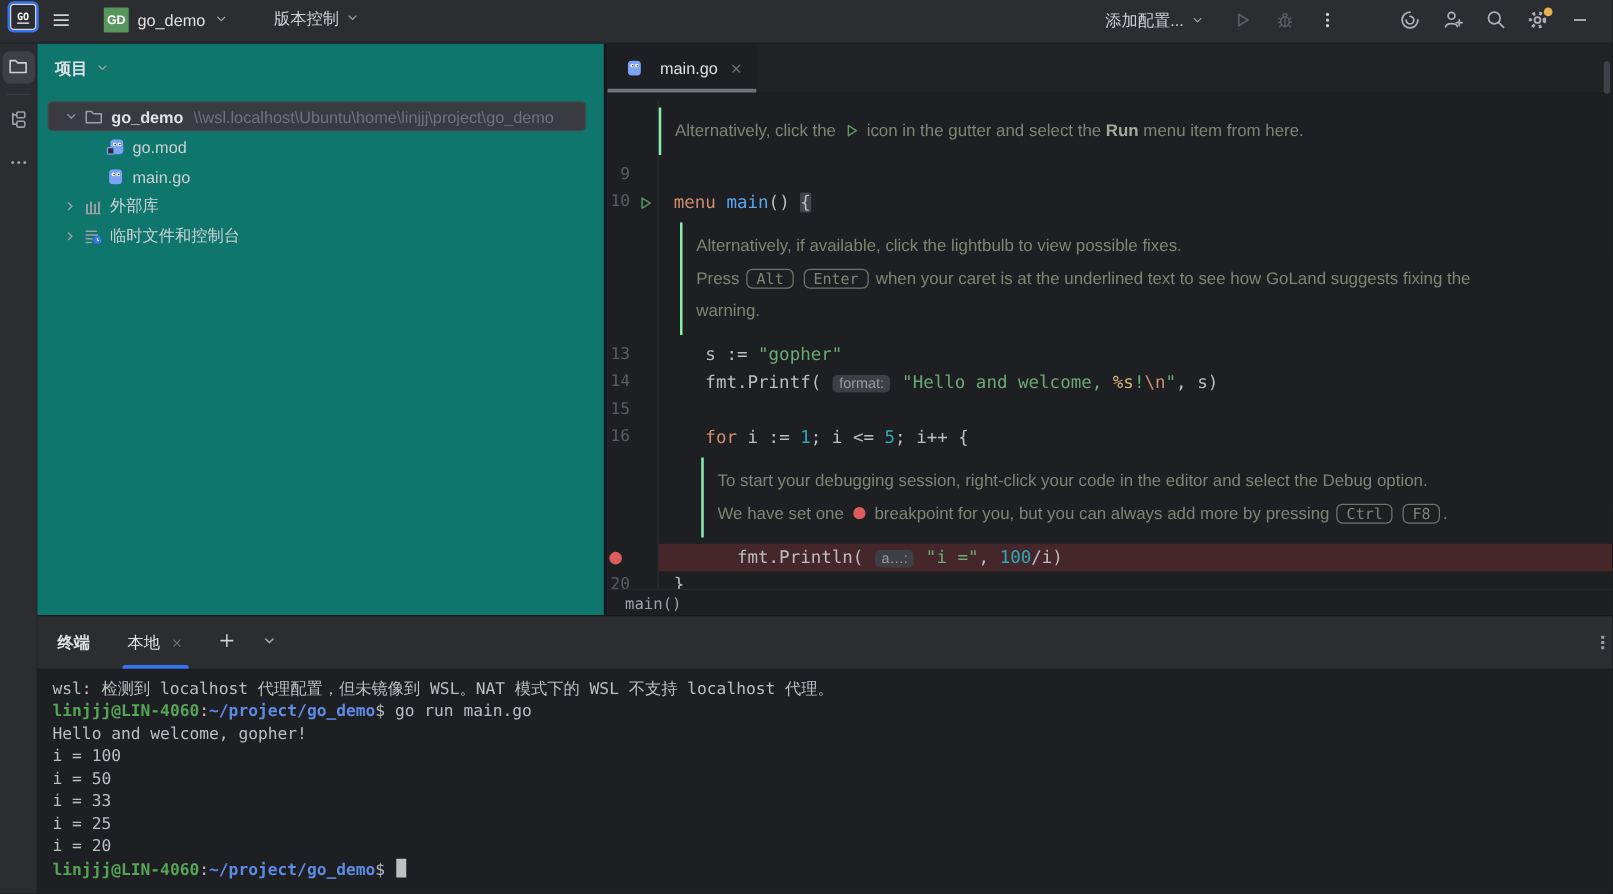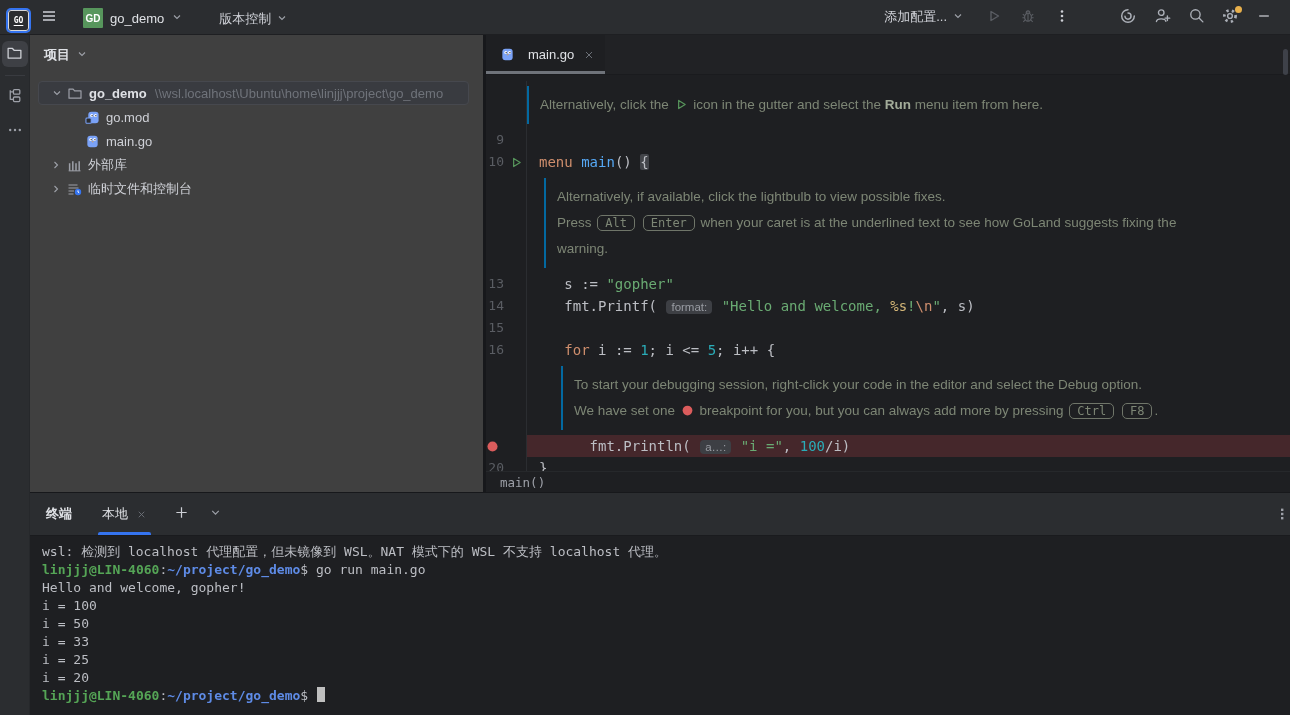--- a/index.html
+++ b/index.html
@@ -1,21 +1,21 @@
 <!DOCTYPE html>
 <html><head>
 <meta charset="utf-8">
 <style>
   * { margin:0; padding:0; box-sizing:border-box; }
   html,body { background:#1E1F22; }
   #app { width:1290px; height:715px; overflow:hidden; font-family:"Liberation Sans",sans-serif; color:#CED0D6; font-size:13px; background:#1E1F22; position:relative; }
 
   
   .titlebar { height:35px; background:#2B2D30; display:flex; align-items:center; border-bottom:1px solid #1E1F22; }
-  .tb-left { display:flex; align-items:flex-end; padding-left:8px; flex:1; }
+  .tb-left { display:flex; align-items:flex-start; padding-left:8px; flex:1; }
   .logo { width:21px; height:21px; border:1px solid #D5D7DB; border-radius:3px; box-shadow:0 0 0 2px #3574F0; display:flex; align-items:center; justify-content:center; font:700 8px "DejaVu Sans Mono",monospace; color:#fff; text-decoration:underline; text-underline-offset:2px; margin-right:6px; }
   .iconbtn { width:28px; height:28px; display:flex; align-items:center; justify-content:center; border-radius:4px; position:relative; flex:none; }
   .projchip { display:flex; align-items:center; gap:7px; padding:3px 6px; border-radius:4px; margin-left:14px; }
   .avatar { width:20px; height:20px; border-radius:1px; background:#57965C; color:#fff; font:700 10px "Liberation Sans",sans-serif; display:flex; align-items:center; justify-content:center; }
   .projname { color:#DFE1E5; font-weight:500; }
   .tbtext { color:#CED0D6; }
   .widget { display:flex; align-items:center; gap:5px; padding:3px 6px; border-radius:4px; }
   .tb-right { display:flex; align-items:center; gap:6px; padding-right:12px; }
   .runconfig { margin-right:4px; }
   .badge { position:absolute; top:3px; right:2px; width:7px; height:7px; border-radius:50%; background:#E8B04C; }
@@ -24,21 +24,21 @@
   
   .frame { display:flex; height:680px; }
   .stripe { width:30px; background:#2B2D30; border-right:1px solid #26282B; display:flex; flex-direction:column; align-items:center; padding-top:6px; gap:8px; flex:none; }
   .stripe .tool { width:26px; height:26px; border-radius:6px; display:flex; align-items:center; justify-content:center; }
   .stripe .tool.active { background:#3E4045; }
   .stripe hr { width:20px; border:none; border-top:1px solid #393B40; }
   .rightcol { flex:1; display:flex; flex-direction:column; min-width:0; }
   .mainrow { height:457px; display:flex; min-height:0; }
 
   
-  .projpanel { width:456px; background:#404040; flex:none; display:flex; flex-direction:column; border-right:3px solid #17181B; }
+  .projpanel { width:456px; background:#0f766e; flex:none; display:flex; flex-direction:column; border-right:3px solid #17181B; }
   .pp-header { height:40px; display:flex; align-items:center; gap:6px; padding-left:14px; }
   .pp-title { font-weight:700; color:#DFE1E5; }
   .tree { padding-top:6px; }
   .trow { height:24px; display:flex; align-items:center; padding-left:16px; white-space:nowrap; overflow:hidden; }
   .trow.child { padding-left:54px; }
   .trow.sel { margin:0 14px 0 8px; padding-left:8px; background:#393B40; border:1px solid #46484E; border-radius:4px; }
   .chev { width:20px; display:flex; align-items:center; justify-content:center; flex:none; }
   .ticon { width:16px; height:16px; margin-right:6px; display:flex; align-items:center; justify-content:center; flex:none; }
   .tlabel { color:#CED0D6; }
   .tlabel.bold { color:#DFE1E5; font-weight:700; }
@@ -63,21 +63,21 @@
   .bprow .codetext { flex:1; background:#45272B; }
   .bpdot { display:flex; }
   .tk-kw { color:#CF8E6D; }
   .tk-fn { color:#56A8F5; }
   .tk-str { color:#6AAB73; }
   .tk-esc { color:#D5B778; }
   .tk-esc2 { color:#CF8E6D; }
   .tk-num { color:#2AACB8; }
   .tk-brace { background:#43454A; border-radius:2px; }
   .hintchip { background:#3D3F44; color:#999CA3; font-size:11.5px; border-radius:4px; padding:1px 5px; margin:0 1px; font-family:"Liberation Sans",sans-serif; }
-  .tip { border-left:2px solid #0369a1; padding:6px 14px 6px 11px; margin:5px 0; color:#7D8675; font-size:13.5px; max-width:660px; font-family:"Liberation Sans",sans-serif; }
+  .tip { border-left:2px solid #86efac; padding:6px 14px 6px 11px; margin:5px 0; color:#7D8675; font-size:13.5px; max-width:660px; font-family:"Liberation Sans",sans-serif; }
   .tipp { line-height:26px; }
   .tipb { color:#A3AC9A; font-weight:700; }
   .key { border:1px solid #6F7569; border-radius:5px; padding:0 7px; font-family:"DejaVu Sans Mono",monospace; font-size:12px; margin:0 2px; white-space:nowrap; }
   .tipicon { display:inline-flex; vertical-align:-2px; margin:0 2px; }
   .crumbs { height:21px; border-top:1px solid #26282B; display:flex; align-items:center; padding-left:14px; color:#9DA0A8; font-size:12.5px; font-family:"DejaVu Sans Mono",monospace; }
   .scrollthumb { position:absolute; right:2px; top:14px; width:5px; height:26px; background:#4B4F58; border-radius:3px; opacity:.7; }
 
   
   .terminal { height:223px; border-top:1px solid #17181B; display:flex; flex-direction:column; background:#1E1F22; }
   .term-header { height:43px; background:#2B2D30; border-bottom:1px solid #1A1B1E; display:flex; align-items:center; position:relative; flex:none; }

